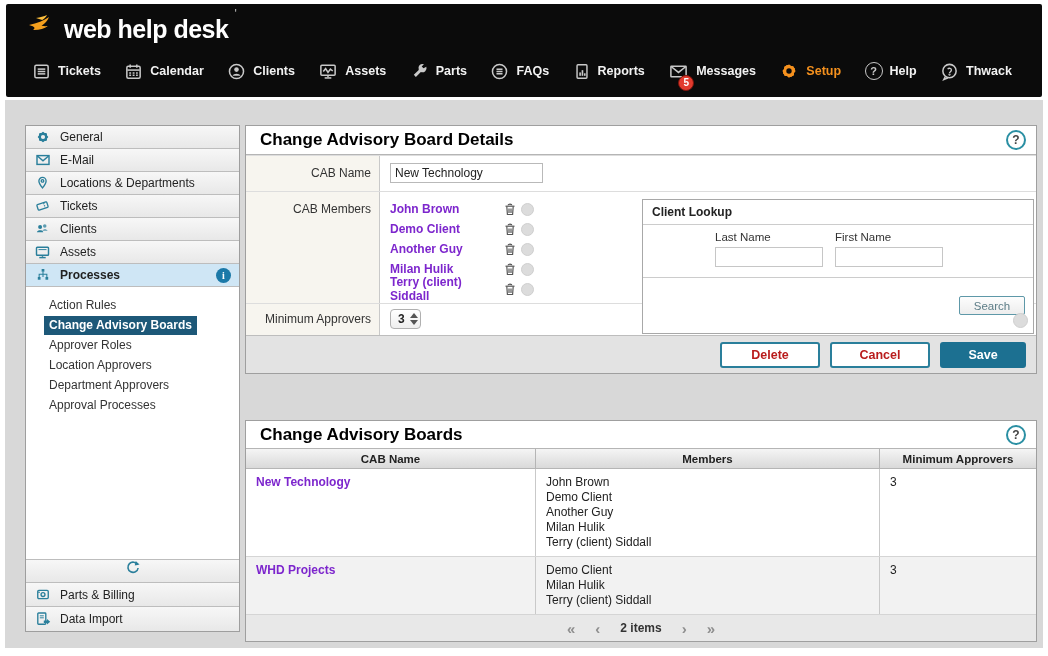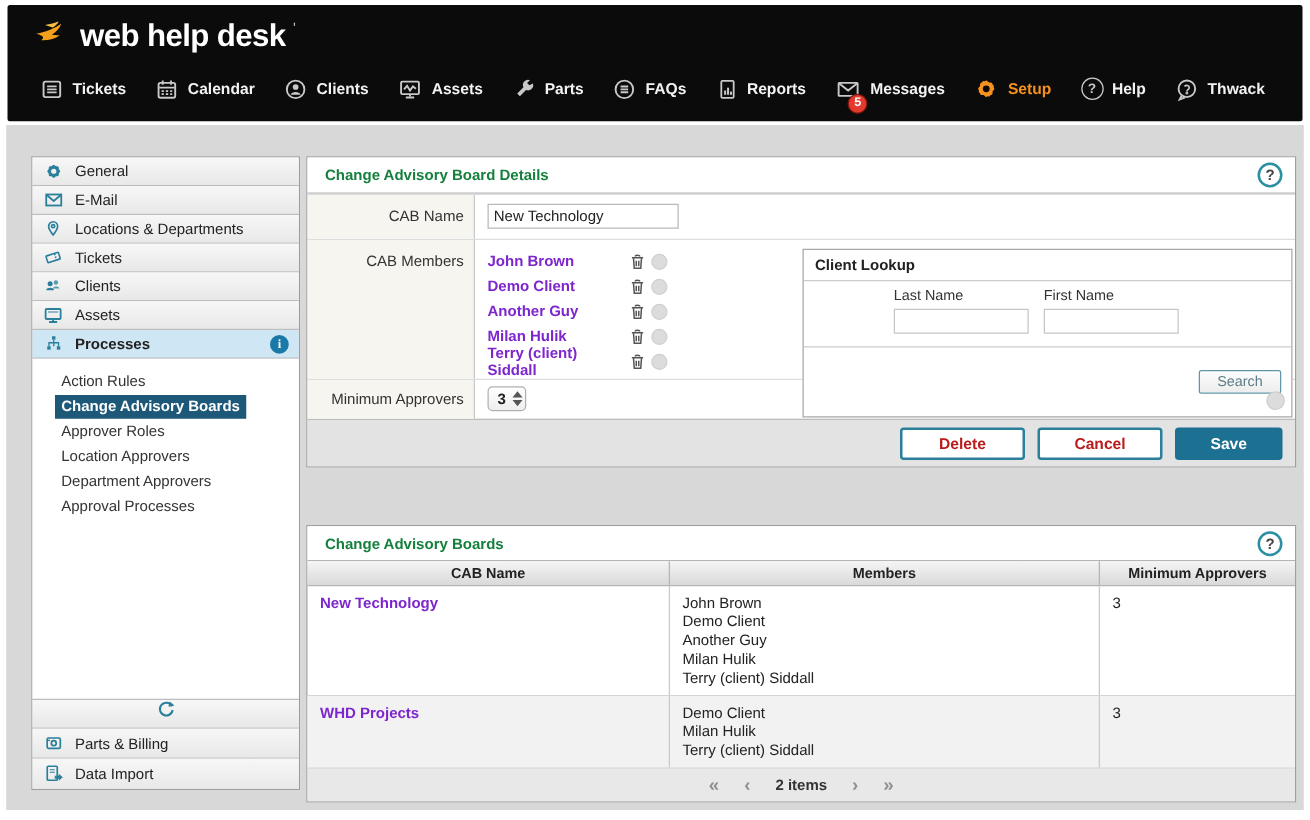--- a/index.html
+++ b/index.html
@@ -3,21 +3,21 @@
 <meta charset="utf-8">
 <style>
   * { margin:0; padding:0; box-sizing:border-box; }
   html,body { width:1048px; height:656px; background:#ffffff; overflow:hidden; }
   body { font-family:"Liberation Sans", sans-serif; color:#222; }
   .page { position:relative; width:1048px; height:656px; background:#fff; }
 
   
   .topbar { position:absolute; left:6px; top:4px; width:1036px; height:93px;
             background:#0b0b0b; border-radius:2px; }
-  .logo { position:absolute; left:22px; top:11px; display:flex; align-items:center; gap:6px; }
+  .logo { position:absolute; left:22px; top:11px; display:flex; align-items:flex-start; gap:6px; }
   .logo-text { color:#fff; font-size:25px; font-weight:700; letter-spacing:-0.5px; }
   .logo-mark { color:#bbb; font-size:12px; vertical-align:top; position:relative; top:-8px; }
   .mainnav { position:absolute; left:26px; right:30px; bottom:6px; height:40px;
              display:flex; align-items:center; justify-content:space-between; }
   .nav-item { display:flex; align-items:center; gap:7px; color:#f2f2f2;
               font-size:12.5px; font-weight:700; cursor:pointer; position:relative; }
   .nav-item .nicon { color:#c9c9c9; display:flex; }
   .nav-item.active { color:#f5911e; }
   .nav-item.active .nicon { color:#f5911e; }
   .badge { position:absolute; left:10px; top:13px; min-width:16px; height:16px;
@@ -46,21 +46,21 @@
   .side-sub { flex:1; background:#fff; padding:9px 0 0 18px; }
   .sub-item { font-size:12px; color:#333; line-height:19px; cursor:pointer; width:max-content;
               padding:0 5px; margin-bottom:1px; }
   .sub-item.selected { background:#1d5878; color:#fff; font-weight:700; }
   .side-row.bottom { height:24px; }
 
   
   .panel { position:absolute; background:#fff; border:1px solid #9f9f9f; }
   .panel-header { height:29px; display:flex; align-items:center; padding:0 10px 0 14px;
                   border-bottom:1px solid #b5b5b5; background:#fff; }
-  .panel-title { font-size:12px; font-weight:700; color:#15803d; flex:1; }
+  .panel-title { font-size:17px; font-weight:700; color:#000000; flex:1; }
   .help-btn { width:20px; height:20px; border:2px solid #2a8fa3; border-radius:50%;
               display:flex; align-items:center; justify-content:center;
               font-size:12px; font-weight:700; color:#444; cursor:pointer; background:#fff; }
 
   
   .detail { left:240px; top:25px; width:792px; }
   .form-row { display:flex; border-top:1px solid #ddd; }
   .form-row:first-of-type { border-top:none; }
   .flabel { width:134px; background:#f7f5ef; border-right:1px solid #c9c9c9;
             text-align:right; padding:10px 8px 0 0; font-size:12px; color:#333; }

